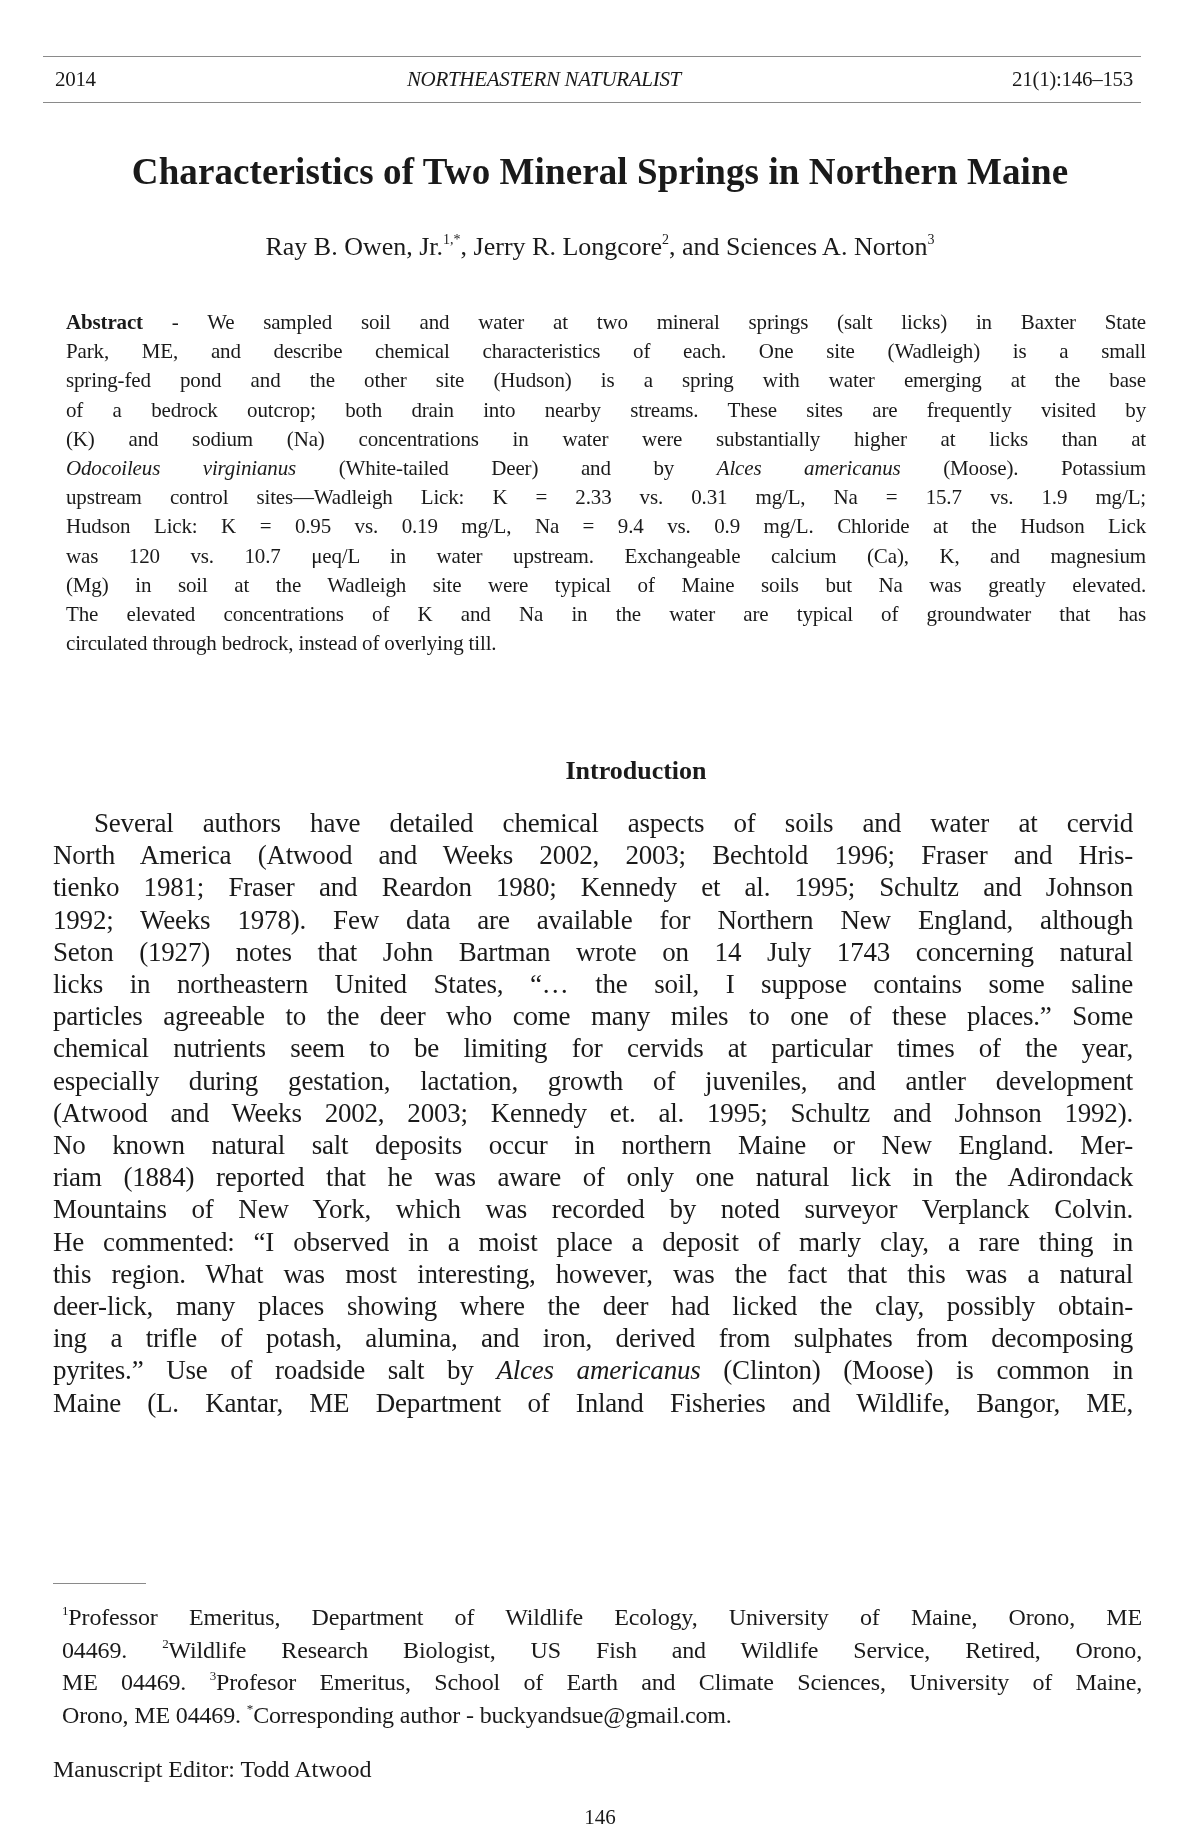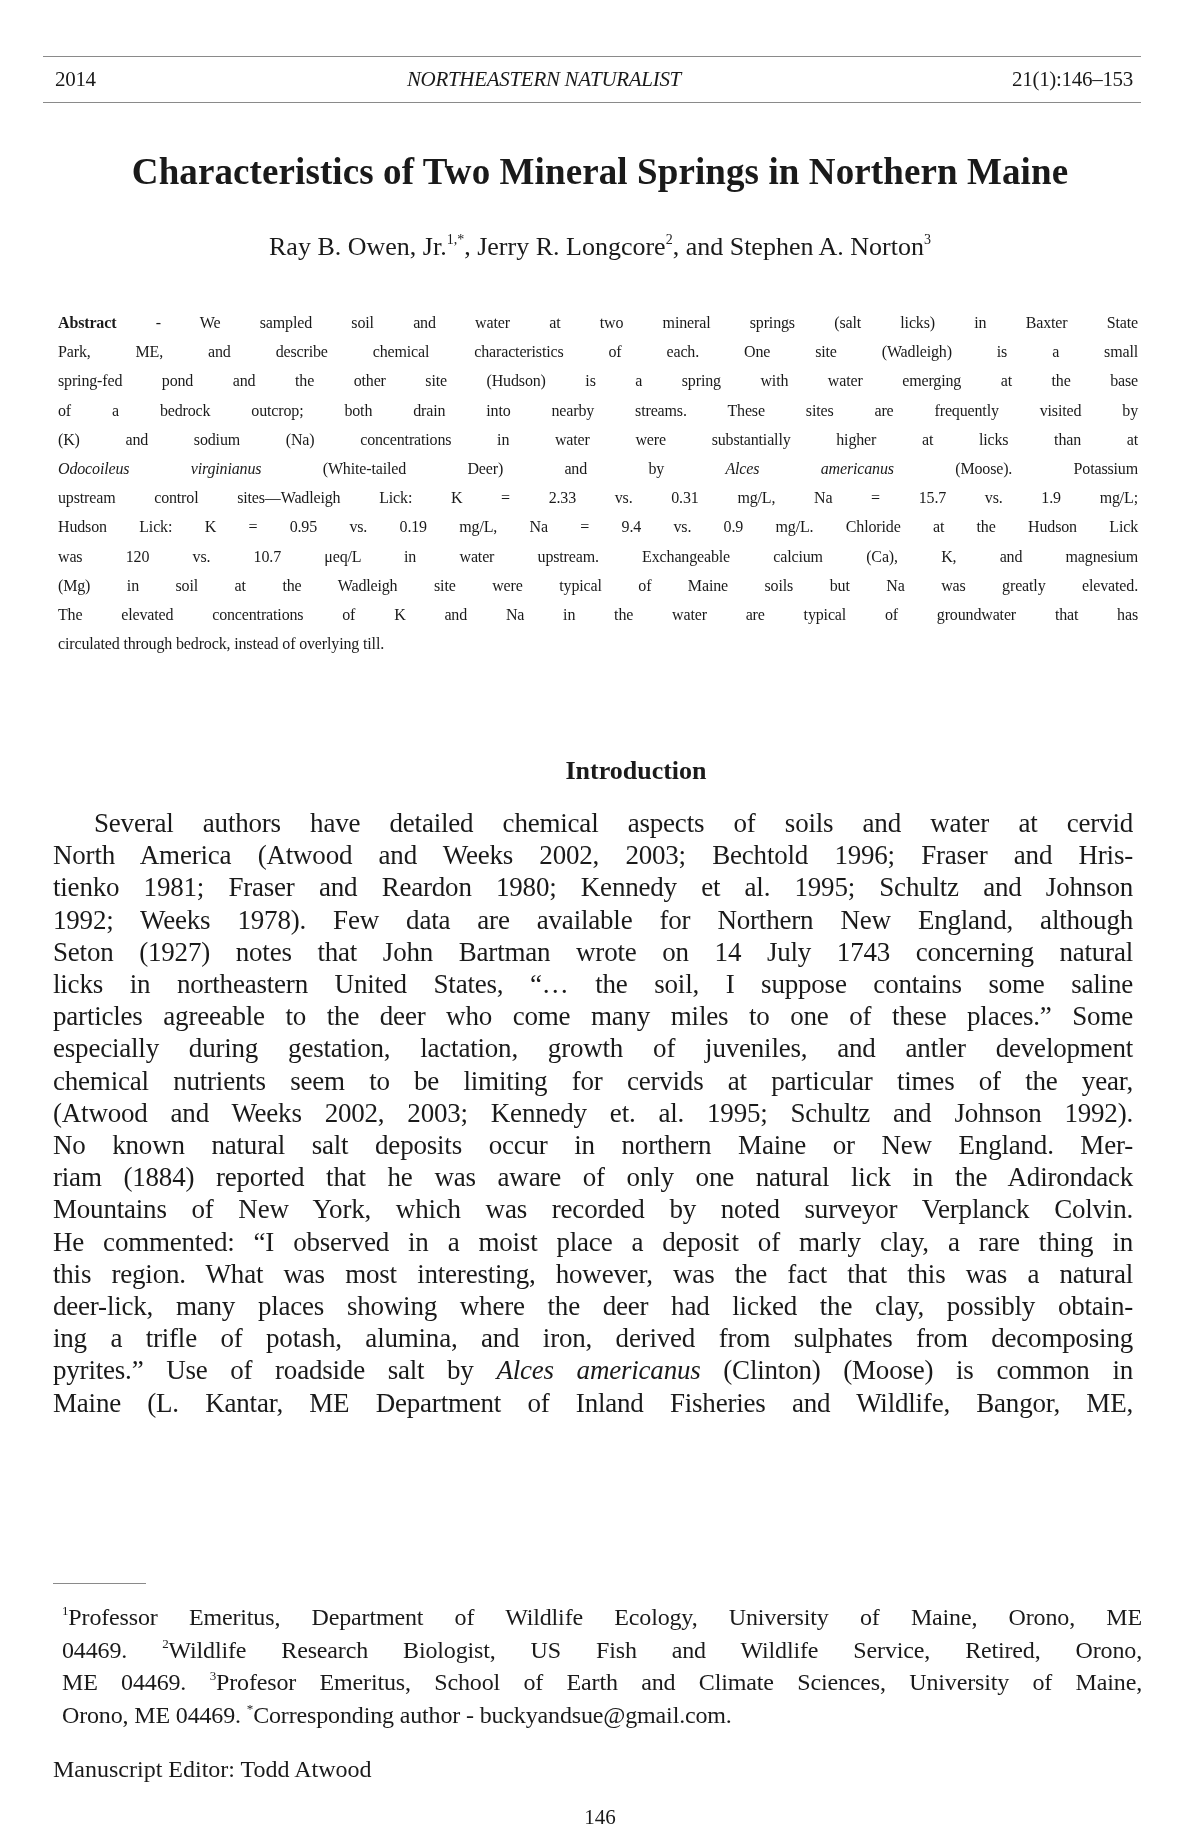--- a/index.html
+++ b/index.html
@@ -58,24 +58,24 @@
   }
   .authors sup {
     font-size: 14px;
     vertical-align: 0;
     position: relative;
     top: -11px;
   }
 
   .abstract {
     position: absolute;
-    left: 58px;
+    left: 66px;
     width: 1080px;
     top: 308px;
-    font-size: 16px;
+    font-size: 21px;
     line-height: 29.2px;
     text-align: justify;
     letter-spacing: -0.15px;
   }
   .abstract .abs-label { font-weight: bold; }
 
   .section-heading {
     position: absolute;
     left: 0; width: 1200px;
     top: 756px;
@@ -147,21 +147,21 @@
 
   <div class="running-header">
     <span class="hdr-year">2014</span>
     <span class="hdr-journal">NORTHEASTERN NATURALIST</span>
     <span class="hdr-volume">21(1):146–153</span>
   </div>
 
   <div class="title">Characteristics of Two Mineral Springs in Northern Maine</div>
 
   <div class="authors">
-    <span>Ray B. Owen, Jr.</span><sup>1,*</sup><span>, </span><span>Jerry R. Longcore</span><sup>2</sup><span>, and </span><span>Stephen A. Norton</span><sup>3</sup>
+    <span>Ray B. Owen, Jr.</span><sup>1,*</sup><span>, </span><span>Jerry R. Longcore</span><sup>2</sup><span>, and </span><span>Sciences A. Norton</span><sup>3</sup>
   </div>
 
   <div class="abstract">
     <span class="line-j"><span class="abs-label">Abstract</span><span> - </span><span>We sampled soil and water at two mineral springs (salt licks) in Baxter State</span></span>
     <span class="line-j">Park, ME, and describe chemical characteristics of each. One site (Wadleigh) is a small</span>
     <span class="line-j">spring-fed pond and the other site (Hudson) is a spring with water emerging at the base</span>
     <span class="line-j">of a bedrock outcrop; both drain into nearby streams. These sites are frequently visited by</span>
     <span class="line-j">(K) and sodium (Na) concentrations in water were substantially higher at licks than at</span>
     <span class="line-j"><em>Odocoileus virginianus</em> <span>(White-tailed Deer) and by</span> <em>Alces americanus</em> <span>(Moose). Potassium</span></span>
     <span class="line-j">upstream control sites—Wadleigh Lick: K = 2.33 vs. 0.31 mg/L, Na = 15.7 vs. 1.9 mg/L;</span>
@@ -175,22 +175,22 @@
   <div class="section-heading">Introduction</div>
 
   <div class="body-text" style="text-indent:0;">
     <span class="line-j" style="padding-left:41px;">Several authors have detailed chemical aspects of soils and water at cervid</span>
     <span class="line-j">North America (Atwood and Weeks 2002, 2003; Bechtold 1996; Fraser and Hris-</span>
     <span class="line-j">tienko 1981; Fraser and Reardon 1980; Kennedy et al. 1995; Schultz and Johnson</span>
     <span class="line-j">1992; Weeks 1978). Few data are available for Northern New England, although</span>
     <span class="line-j">Seton (1927) notes that John Bartman wrote on 14 July 1743 concerning natural</span>
     <span class="line-j">licks in northeastern United States, “… the soil, I suppose contains some saline</span>
     <span class="line-j">particles agreeable to the deer who come many miles to one of these places.” Some</span>
+    <span class="line-j">chemical nutrients seem to be limiting for cervids at particular times of the year,</span>
     <span class="line-j">especially during gestation, lactation, growth of juveniles, and antler development</span>
-    <span class="line-j">chemical nutrients seem to be limiting for cervids at particular times of the year,</span>
     <span class="line-j">(Atwood and Weeks 2002, 2003; Kennedy et. al. 1995; Schultz and Johnson 1992).</span>
     <span class="line-j">No known natural salt deposits occur in northern Maine or New England. Mer-</span>
     <span class="line-j">riam (1884) reported that he was aware of only one natural lick in the Adirondack</span>
     <span class="line-j">Mountains of New York, which was recorded by noted surveyor Verplanck Colvin.</span>
     <span class="line-j">He commented: “I observed in a moist place a deposit of marly clay, a rare thing in</span>
     <span class="line-j">this region. What was most interesting, however, was the fact that this was a natural</span>
     <span class="line-j">deer-lick, many places showing where the deer had licked the clay, possibly obtain-</span>
     <span class="line-j">ing a trifle of potash, alumina, and iron, derived from sulphates from decomposing</span>
     <span class="line-j"><span>pyrites.” Use of roadside salt by</span> <em>Alces americanus</em> <span>(Clinton) (Moose) is common in</span></span>
     <span class="line-j">Maine (L. Kantar, ME Department of Inland Fisheries and Wildlife, Bangor, ME,</span>

